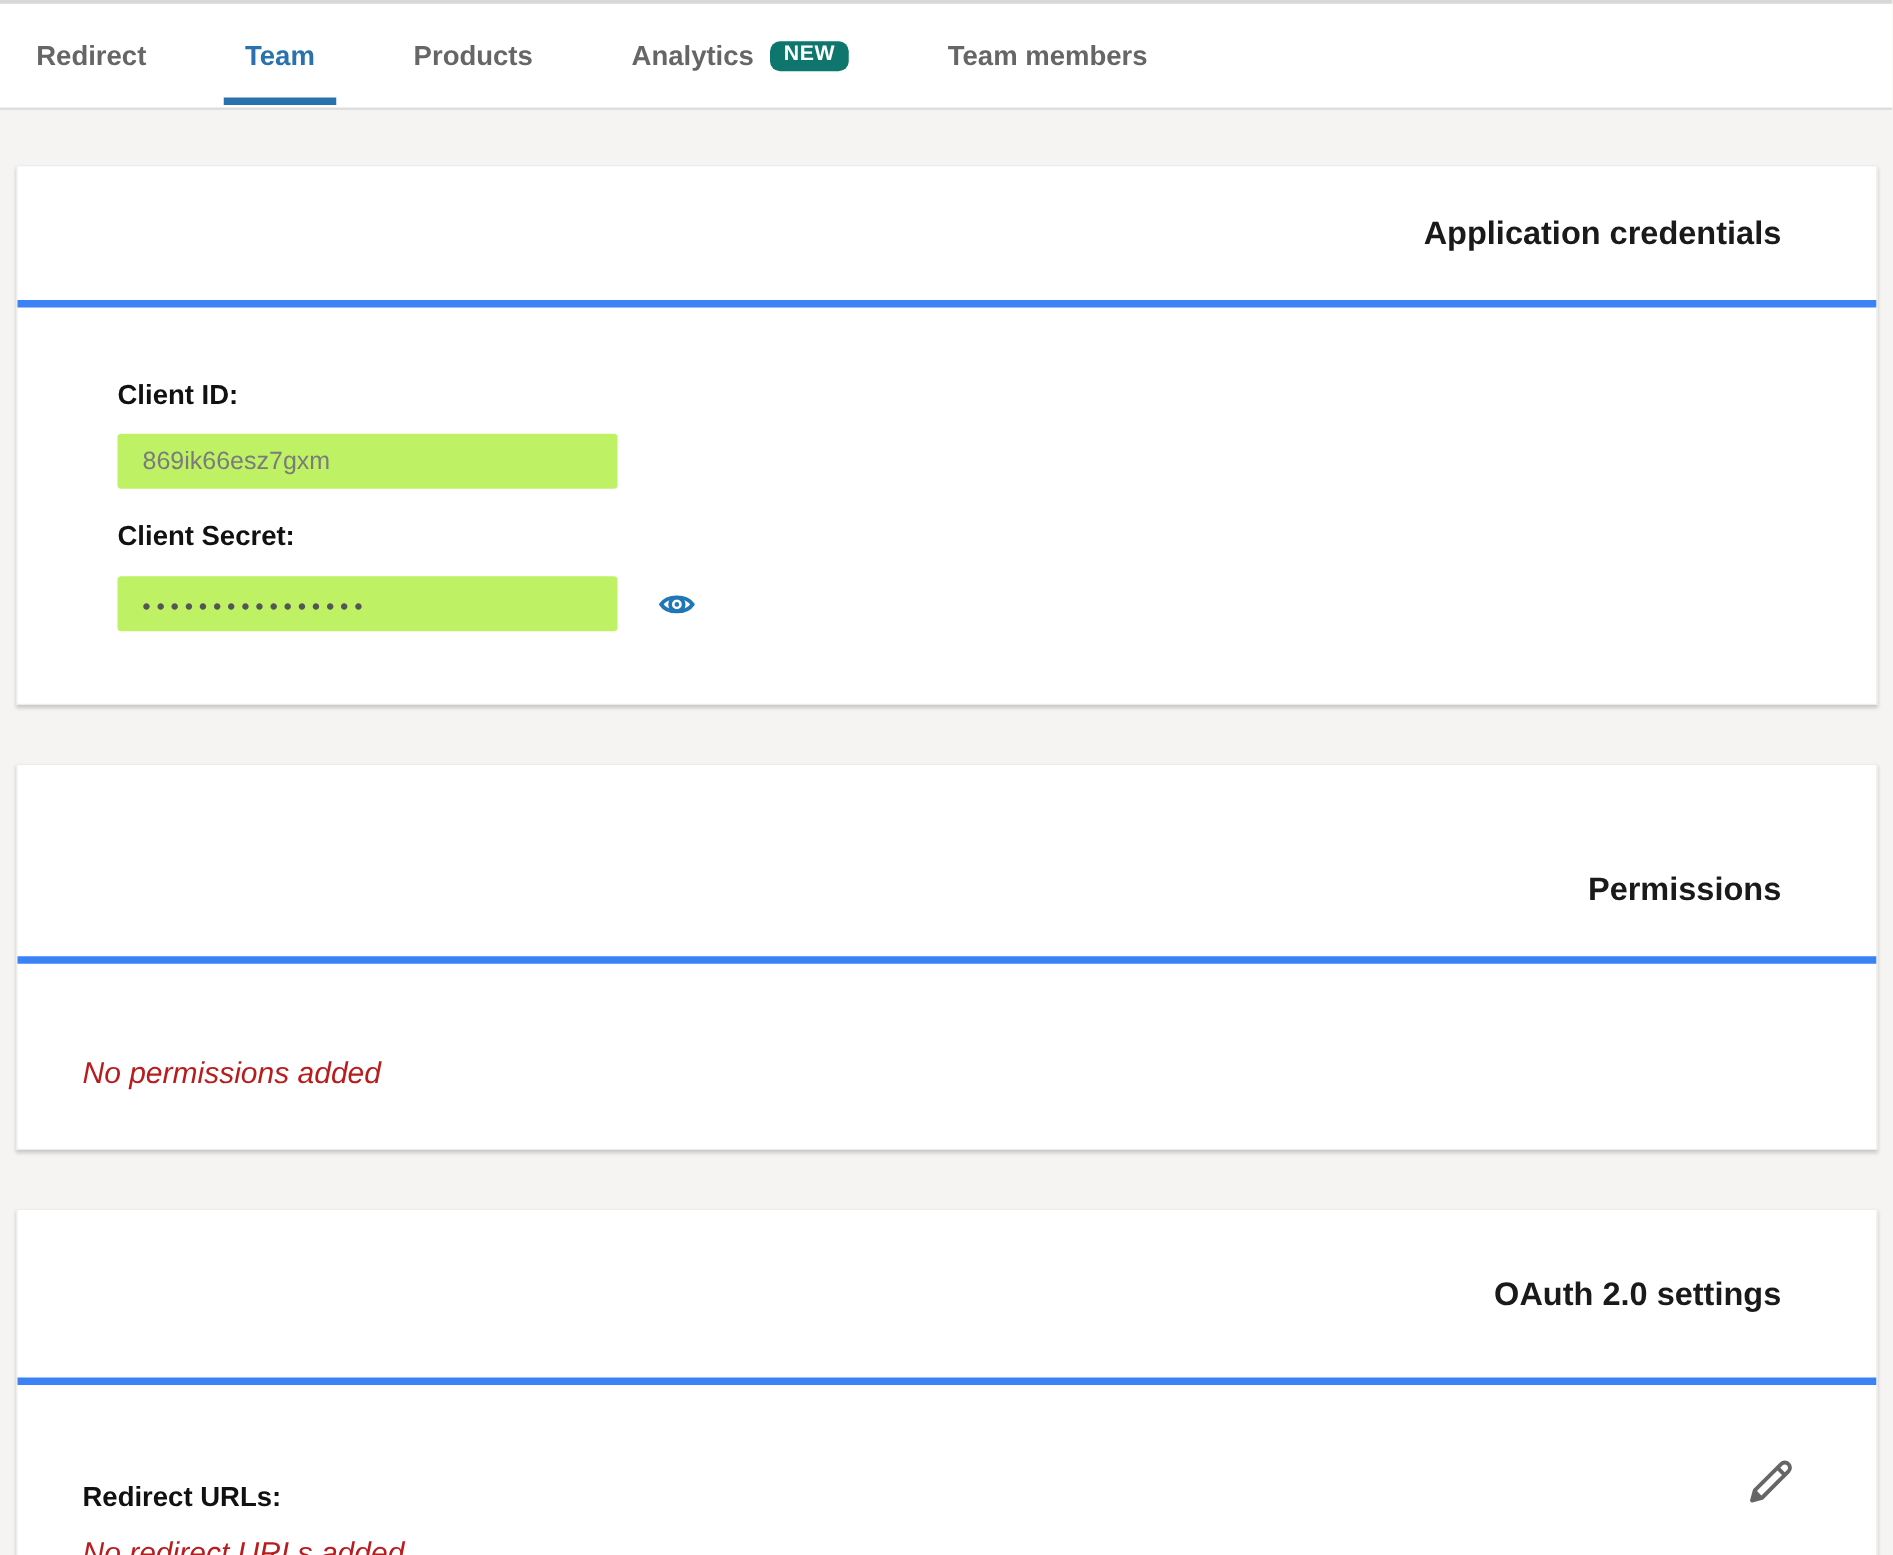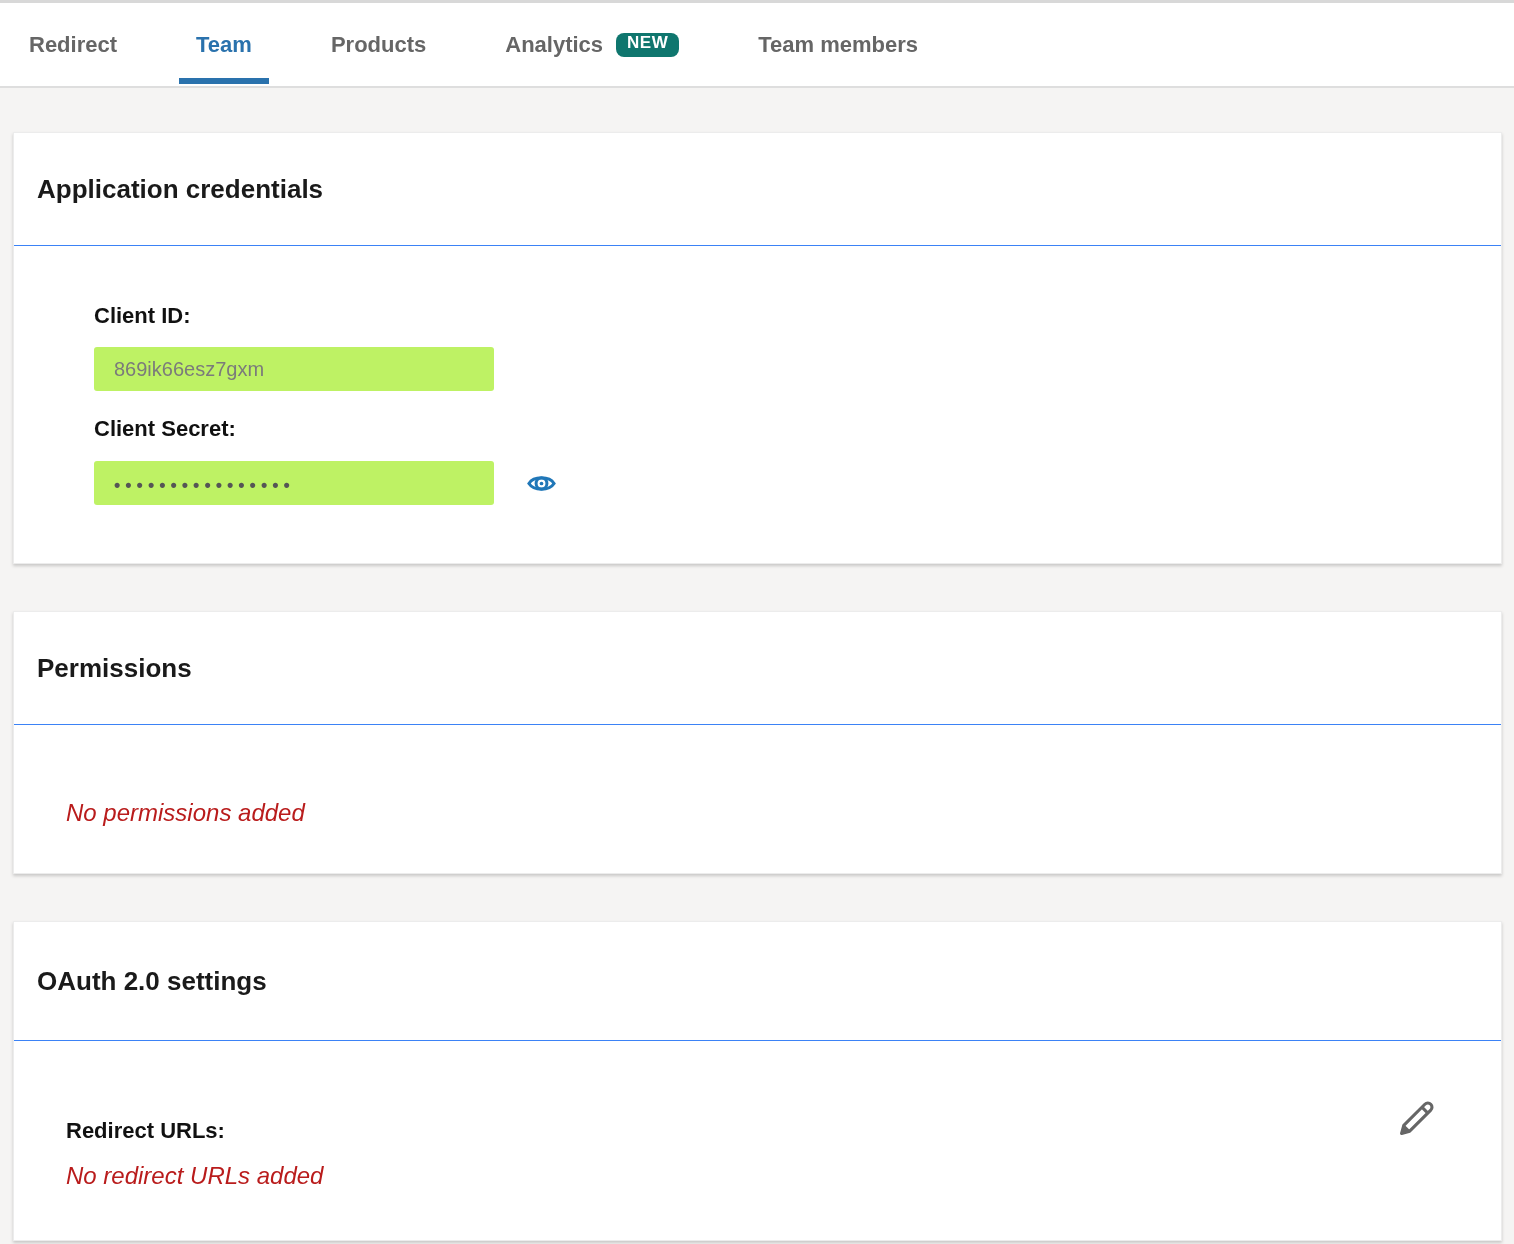--- a/index.html
+++ b/index.html
@@ -57,33 +57,34 @@
 
   
   .content { padding: 44px 12px 0 13px; }
   .card {
     background: #ffffff;
     border: 1px solid #ececec;
     box-shadow: 0 2px 3px rgba(0,0,0,0.18);
   }
   .card + .card { margin-top: 47px; }
   .card-header {
-    padding: 0 23px;
-    display: flex;
-    align-items: center;
-    border-bottom: 1px solid #3b82f6;
+    padding: 0 76px;
+    display: flex;
+    align-items: center;
+    border-bottom: 6px solid #3b82f6;
+    justify-content: flex-end;
   }
   .card-title {
     font-size: 26px;
     font-weight: 700;
     color: #1a1a1a;
   }
   #credentials-card .card-header { height: 113px; }
-  #permissions-card .card-header { height: 113px; }
-  #oauth-card .card-header { height: 119px; }
+  #permissions-card .card-header { height: 113px; margin-top: 46px; }
+  #oauth-card .card-header { height: 140px; }
 
   
   #credentials-card .card-body { padding: 56px 80px 58px; }
   .field-label {
     display: block;
     font-size: 22px;
     font-weight: 700;
     color: #111111;
     line-height: 28px;
   }

